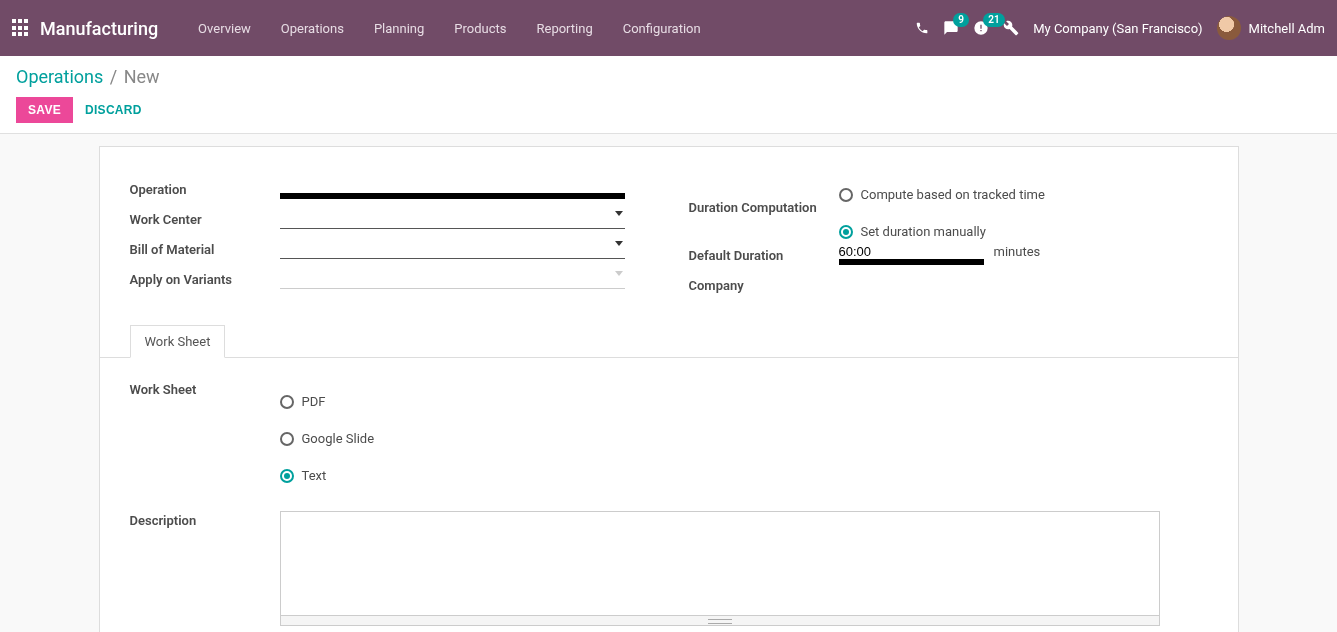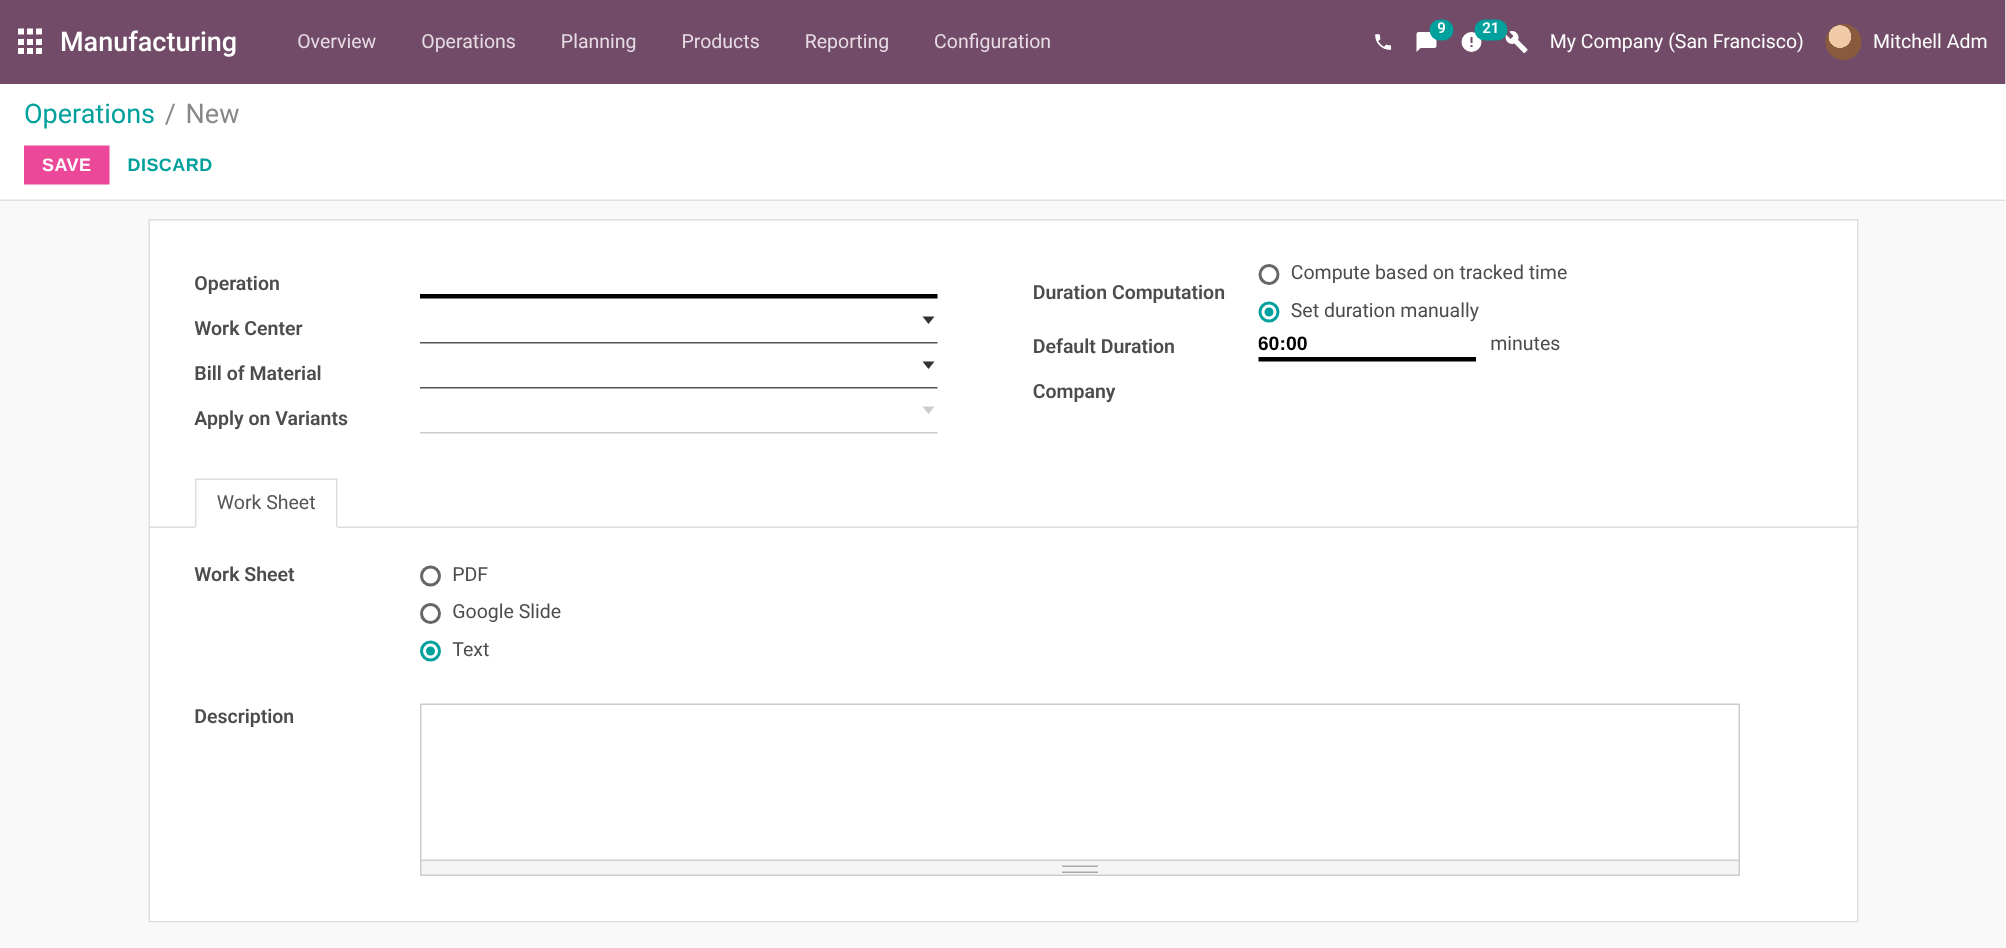--- a/index.html
+++ b/index.html
@@ -32,29 +32,29 @@
   
   
   .sheet-wrap { display:flex; justify-content:center; padding-top: 12px;}
   .sheet { background:#fff; border:1px solid #ddd; width: 1140px; padding: 26px 30px 30px 30px; }
   
   .form-grid { display:flex; gap: 40px; }
   .col { flex:1; }
   .row { display:flex; align-items:center; min-height: 30px; }
   .lbl { width: 150px; font-weight: 600; font-size: 13px; color:#4c4c4c; padding-top: 3px;}
   .val { flex:1; }
-  .underline-input { width: 100%; max-width: 345px; border: none; border-bottom: 3px solid #000000; outline: none; font-size: 13px; padding: 3px 0; background:transparent; height:22px;font-weight:bold;}
+  .underline-input { width: 100%; max-width: 345px; border: none; border-bottom: 6px solid #000000; outline: none; font-size: 13px; padding: 3px 0; background:transparent; height:22px;}
   .underline-input.narrow { max-width: 145px; }
   .dropdown { position:relative; width:100%; max-width:345px; border-bottom:1px solid #555; height:22px; cursor:pointer;}
   .dropdown.disabled { border-bottom-color: #ccc; cursor:default;}
   .caret { position:absolute; right:2px; top:4px; width:0; height:0; border-left:4px solid transparent; border-right:4px solid transparent; border-top:5px solid #333;}
   .dropdown.disabled .caret { border-top-color:#ccc; }
   
   .radio-group { display:flex; flex-direction:column; gap:10px; padding-top:2px;}
-  .radio-option { display:flex; align-items:center; gap:8px; cursor:pointer; font-size:13px;}
+  .radio-option { display:flex; align-items:center; gap:8px; cursor:pointer; font-size:13px;margin-top:12px;}
   .radio { appearance:none; width:14px; height:14px; border:2px solid #666; border-radius:50%; position:relative; cursor:pointer;}
   .radio:checked { border-color:#00a09d; }
   .radio:checked::after { content:""; position:absolute; top:2px; left:2px; width:6px; height:6px; background:#00a09d; border-radius:50%; }
   
   .duration-row { display:flex; align-items:baseline; gap:10px;}
   .minutes-label { font-size:13px; color:#4c4c4c;}
   
   
   .tabs { margin-top: 25px; border-bottom: 1px solid #ddd; margin-left:-30px; margin-right:-30px; padding-left:30px;}
   .tab { display:inline-block; padding: 8px 14px; border:1px solid #ddd; border-bottom:1px solid #fff; position:relative; top:1px; background:#fff; font-size:13px; color:#555; cursor:pointer;}

